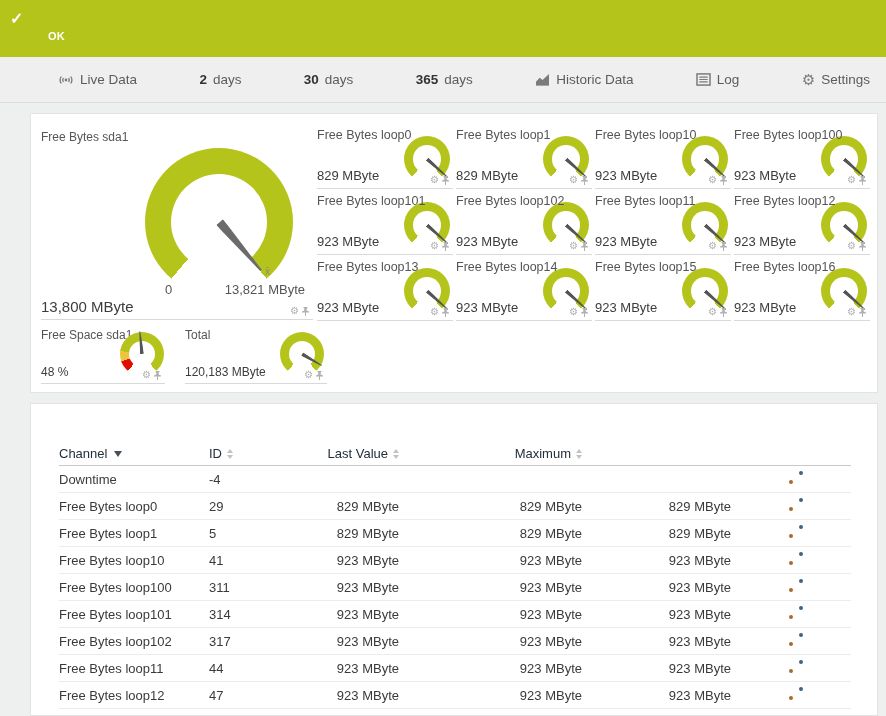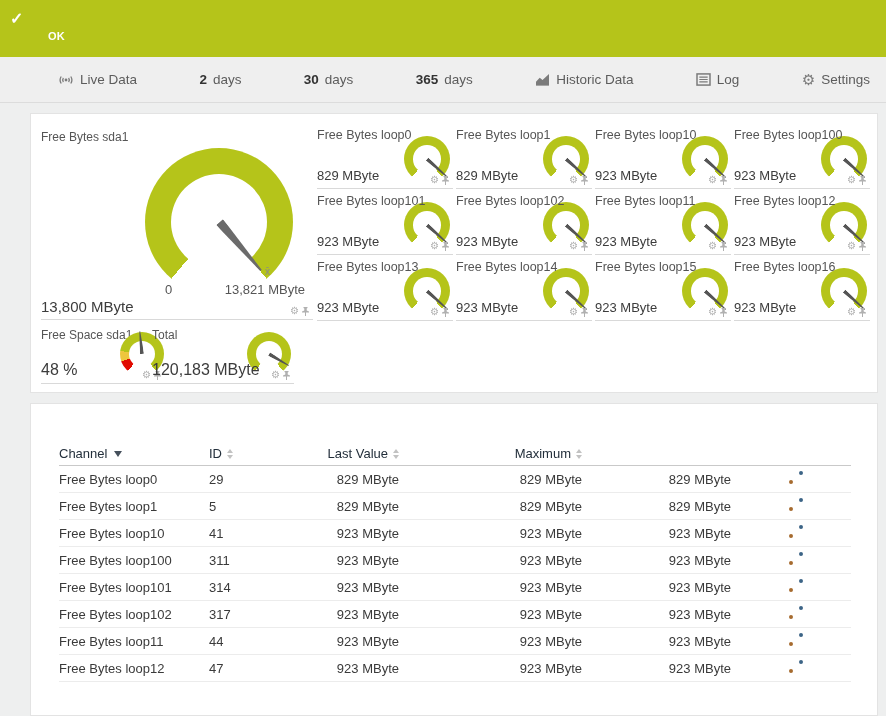--- a/index.html
+++ b/index.html
@@ -54,26 +54,26 @@
                 display:grid; grid-template-columns:repeat(4,136px); column-gap:3px; row-gap:3px; }
   .small-tile { position:relative; height:63px; border-bottom:1px solid #d9d9d9; }
   .small-tile .tile-title { position:absolute; left:0; top:2px; font-size:12.5px; white-space:nowrap; z-index:2; }
   .small-tile .gauge { position:absolute; right:3px; top:10px; }
   .small-value { position:absolute; left:0; bottom:5px; font-size:13px; color:#3c3c3c; }
 
   
   .bottom-tiles { position:absolute; left:0; top:0; }
   .extra-tile { position:absolute; top:212px; height:58px; border-bottom:1px solid #d9d9d9; }
   .extra-tile:nth-child(1) { left:10px;  width:124px; }
-  .extra-tile:nth-child(2) { left:121px; width:142px; }
+  .extra-tile:nth-child(2) { left:154px; width:142px; }
   .extra-tile .tile-title { position:absolute; left:0; top:2px; white-space:nowrap; }
   .extra-tile .gauge { position:absolute; top:6px; }
   .extra-tile:nth-child(1) .gauge { left:79px; }
   .extra-tile:nth-child(2) .gauge { left:95px; }
-  .extra-value { position:absolute; left:0; bottom:4px; font-size:16px; color:#3c3c3c; }
+  .extra-value { position:absolute; left:0; bottom:4px; font-size:12px; color:#3c3c3c; }
 
   
   .tile-icons { position:absolute; right:4px; bottom:3px; display:flex; gap:3px; align-items:center; }
   .gear-ic { font-size:10px; color:#b0b0b0; line-height:1; cursor:pointer; }
   .pin-ic { display:inline-flex; cursor:pointer; }
 
   
   .table { position:absolute; left:28px; top:38px; width:792px; }
   .trow { display:grid; grid-template-columns:150px 88px 102px 183px 149px 1fr; align-items:center;
           height:27px; border-bottom:1px solid #ececec; font-size:13px; color:#3a3a3a; }
@@ -447,20 +447,28 @@
         <div class="cell num">
           <span>Maximum</span>
           <span class="sort">
             <i class="up"></i>
             <i class="dn"></i>
           </span>
         </div>
         <div></div>
       </div>
       <div class="trow">
+        <div class="cell">Downtime</div>
+        <div class="cell">-4</div>
+        <div class="cell num"></div>
+        <div class="cell num"></div>
+        <div class="cell num"></div>
+        <div class="cell act"><span class="chset"><i class="g1"></i><i class="g2"></i></span></div>
+      </div>
+      <div class="trow">
         <div class="cell">Free Bytes loop0</div>
         <div class="cell">29</div>
         <div class="cell num">829 MByte</div>
         <div class="cell num">829 MByte</div>
         <div class="cell num">829 MByte</div>
         <div class="cell act"><span class="chset"><i class="g1"></i><i class="g2"></i></span></div>
       </div>
       <div class="trow">
         <div class="cell">Free Bytes loop1</div>
         <div class="cell">5</div>

